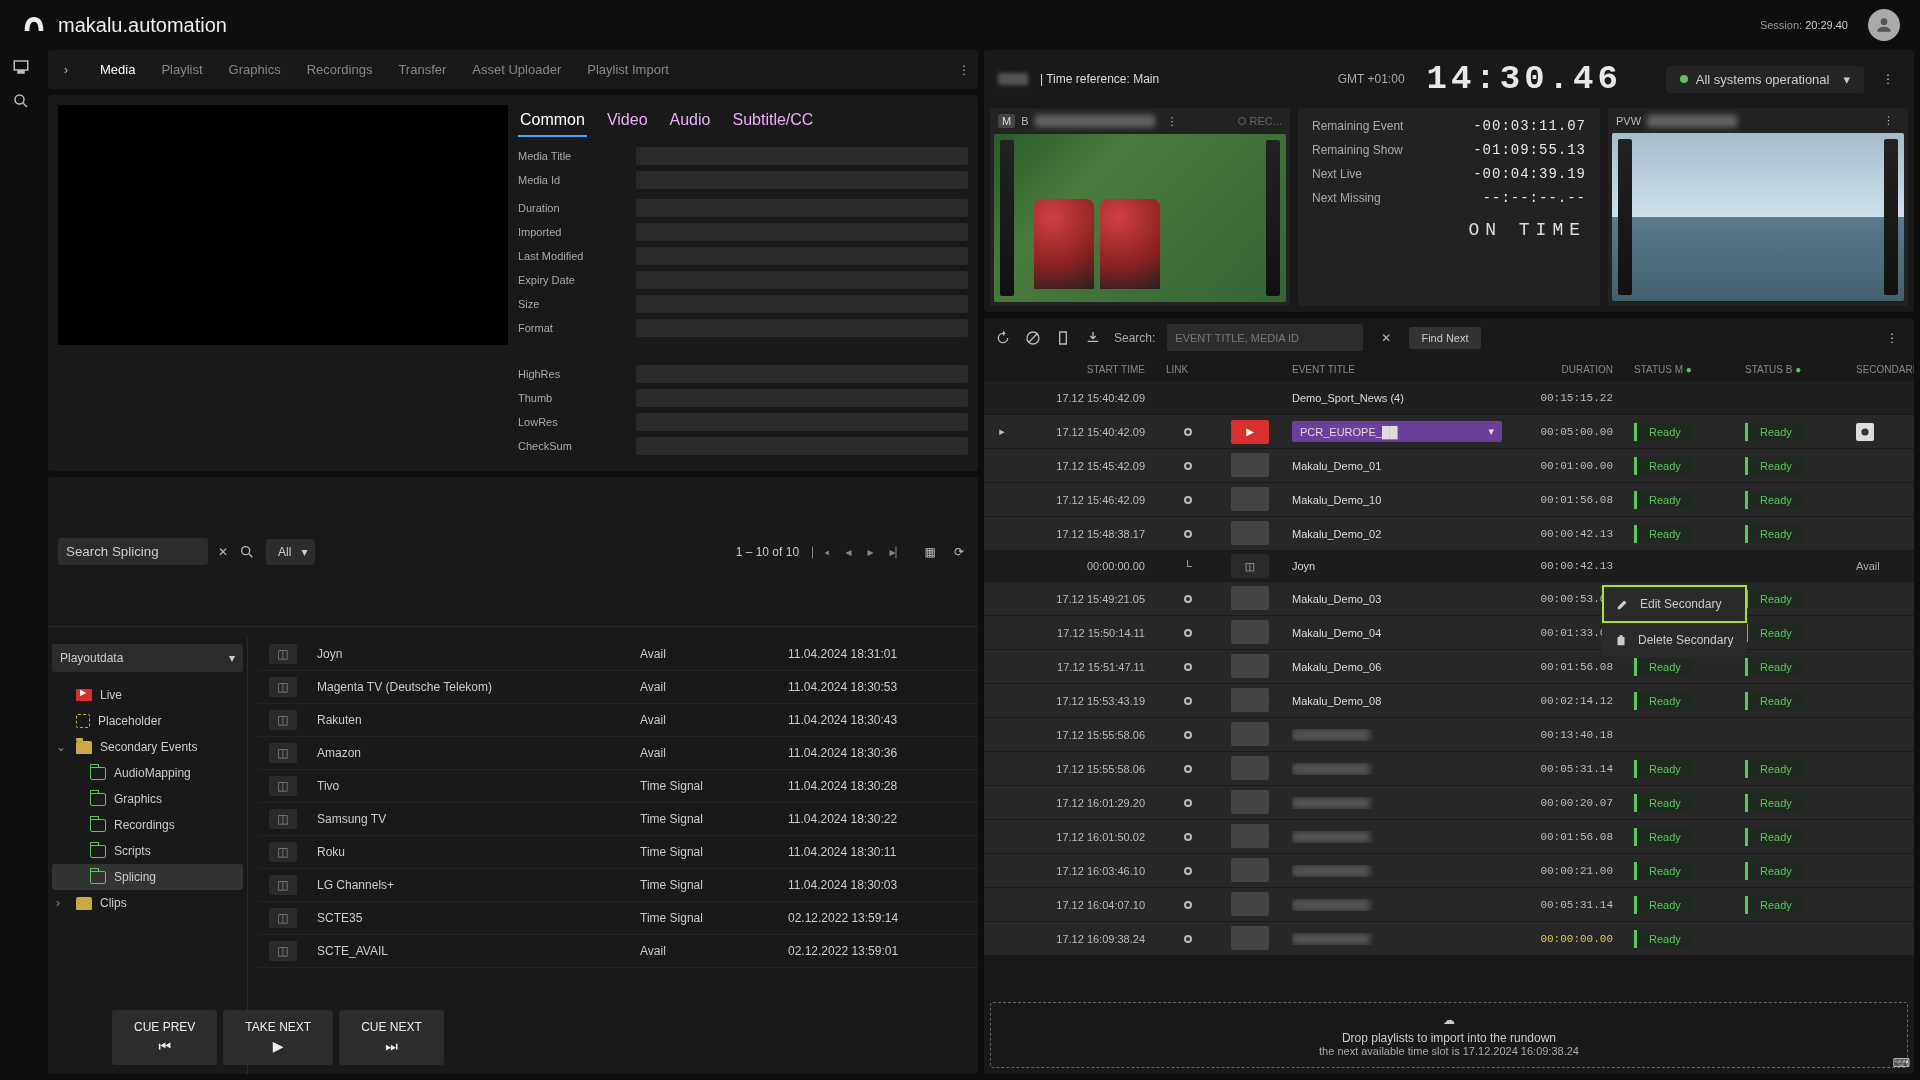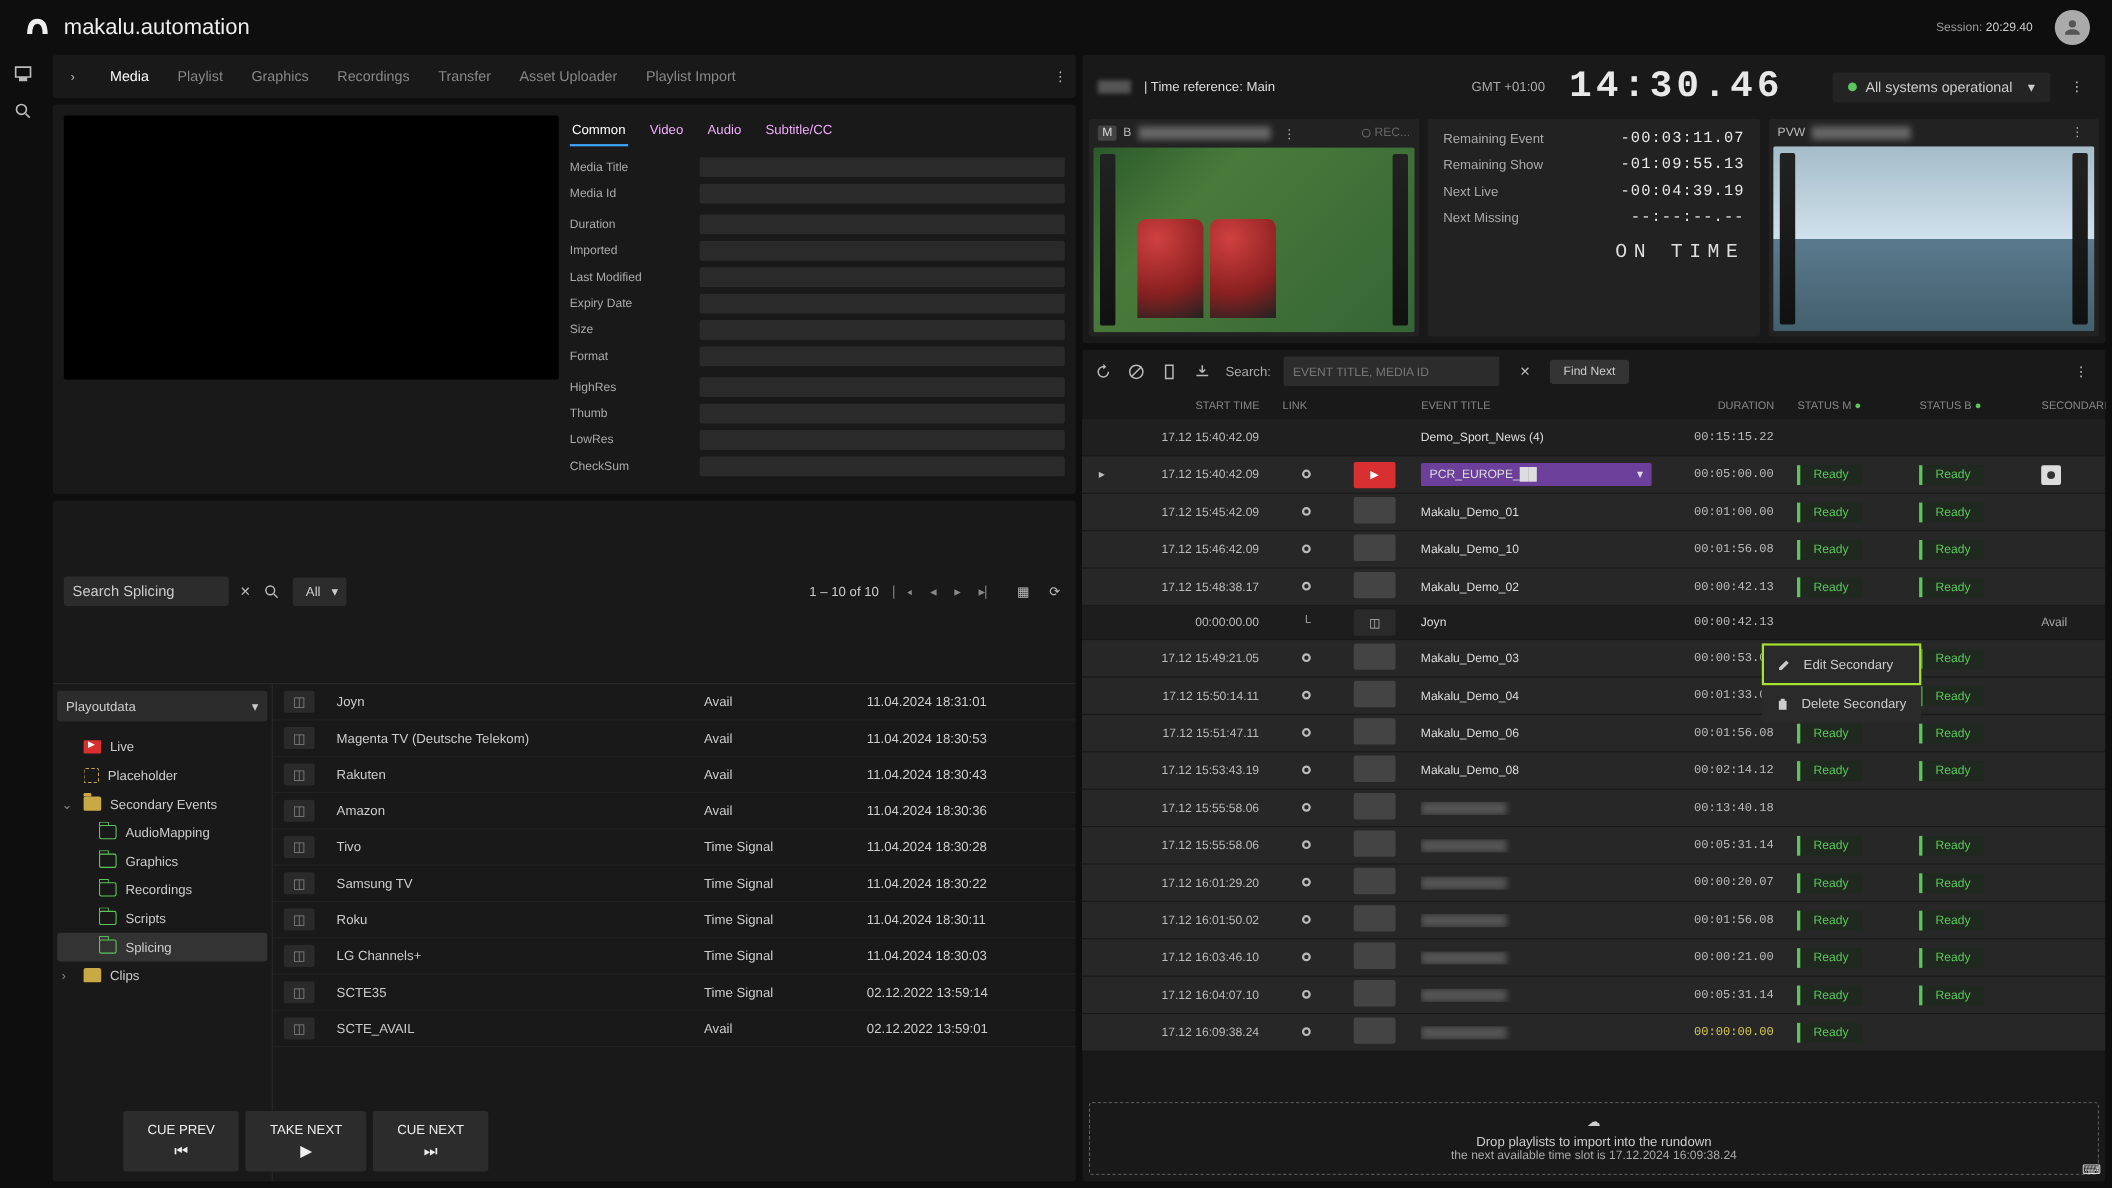--- a/index.html
+++ b/index.html
@@ -112,28 +112,28 @@
 .right-col { display:flex; flex-direction:column; gap:6px; }
 .right-tabs { display:flex; align-items:center; gap:22px; padding:6px 8px; background:#191919; border-radius:3px; }
 .right-tab { color:#888; cursor:pointer; font-size:13px; padding:6px 2px;}
 .right-tab.active { color:#fff; }
 .right-tab-more { margin-left:auto; cursor:pointer; color:#bbb;}
 .collapse-arrow { cursor:pointer; color:#bbb; padding:0 8px;}
 
 .preview-meta { display:grid; grid-template-columns: 1fr 1fr; gap:10px; background:#191919; border-radius:3px; padding:10px;}
 .preview-box { background:#000; height:240px; border-radius:2px;}
 .meta-panel { display:flex; flex-direction:column;}
-.meta-tabs { display:flex; gap:18px; margin-bottom:10px; font-size:12px;}
+.meta-tabs { display:flex; gap:18px; margin-bottom:10px; font-size:16px;}
 .meta-tab { color:#f0abfc; padding:6px 2px; cursor:pointer;}
 .meta-tab.active { color:#fff; border-bottom:2px solid #3fa7ff;}
 .meta-field { display:grid; grid-template-columns: 110px 1fr; gap:8px; margin-bottom:6px; align-items:center;}
 .meta-label { color:#aaa; font-size:11px;}
 .meta-val { background:#2a2a2a; height:18px; border-radius:2px;}
 
-.browser { background:#191919; flex:1; border-radius:3px; display:grid; grid-template-columns: 200px 1fr; gap:0; overflow:hidden;}
+.browser { background:#191919; flex:1; border-radius:3px; display:grid; grid-template-columns: 200px 1fr; gap:11px; overflow:hidden;}
 .browser-toolbar { grid-column:1 / span 2; display:flex; align-items:center; gap:10px; padding:8px 10px; border-bottom:1px solid #2a2a2a;}
 .b-search { background:#2c2c2c; border:none; color:#ccc; padding:6px 8px; width:150px; border-radius:3px;}
 .b-search-clear { cursor:pointer; color:#bbb;}
 .b-filter-all { background:#2c2c2c; padding:6px 24px 6px 12px; border-radius:3px; position:relative; cursor:pointer;}
 .b-filter-all::after { content:'▾'; position:absolute; right:8px;}
 .b-pagination { margin-left:auto; color:#ccc; display:flex; align-items:center; gap:10px;}
 .pag-btn { cursor:pointer; color:#888; padding:0 3px;}
 .view-toggle { cursor:pointer; padding:0 4px; color:#bbb;}
 .tree { padding:6px 4px; border-right:1px solid #2a2a2a;}
 .tree-select { background:#2c2c2c; padding:7px 8px; border-radius:3px; margin-bottom:10px; cursor:pointer; display:flex; align-items:center;}
@@ -312,21 +312,21 @@
               <span class="meta-val"></span>
             </div>
             <div class="meta-field">
               <span class="meta-label">Size</span>
               <span class="meta-val"></span>
             </div>
             <div class="meta-field">
               <span class="meta-label">Format</span>
               <span class="meta-val"></span>
             </div>
-            <div class="meta-field" style="margin-top: 10px;">
+            <div class="meta-field" style="margin-top: 28px;">
               <span class="meta-label">HighRes</span>
               <span class="meta-val"></span>
             </div>
             <div class="meta-field">
               <span class="meta-label">Thumb</span>
               <span class="meta-val"></span>
             </div>
             <div class="meta-field">
               <span class="meta-label">LowRes</span>
               <span class="meta-val"></span>

